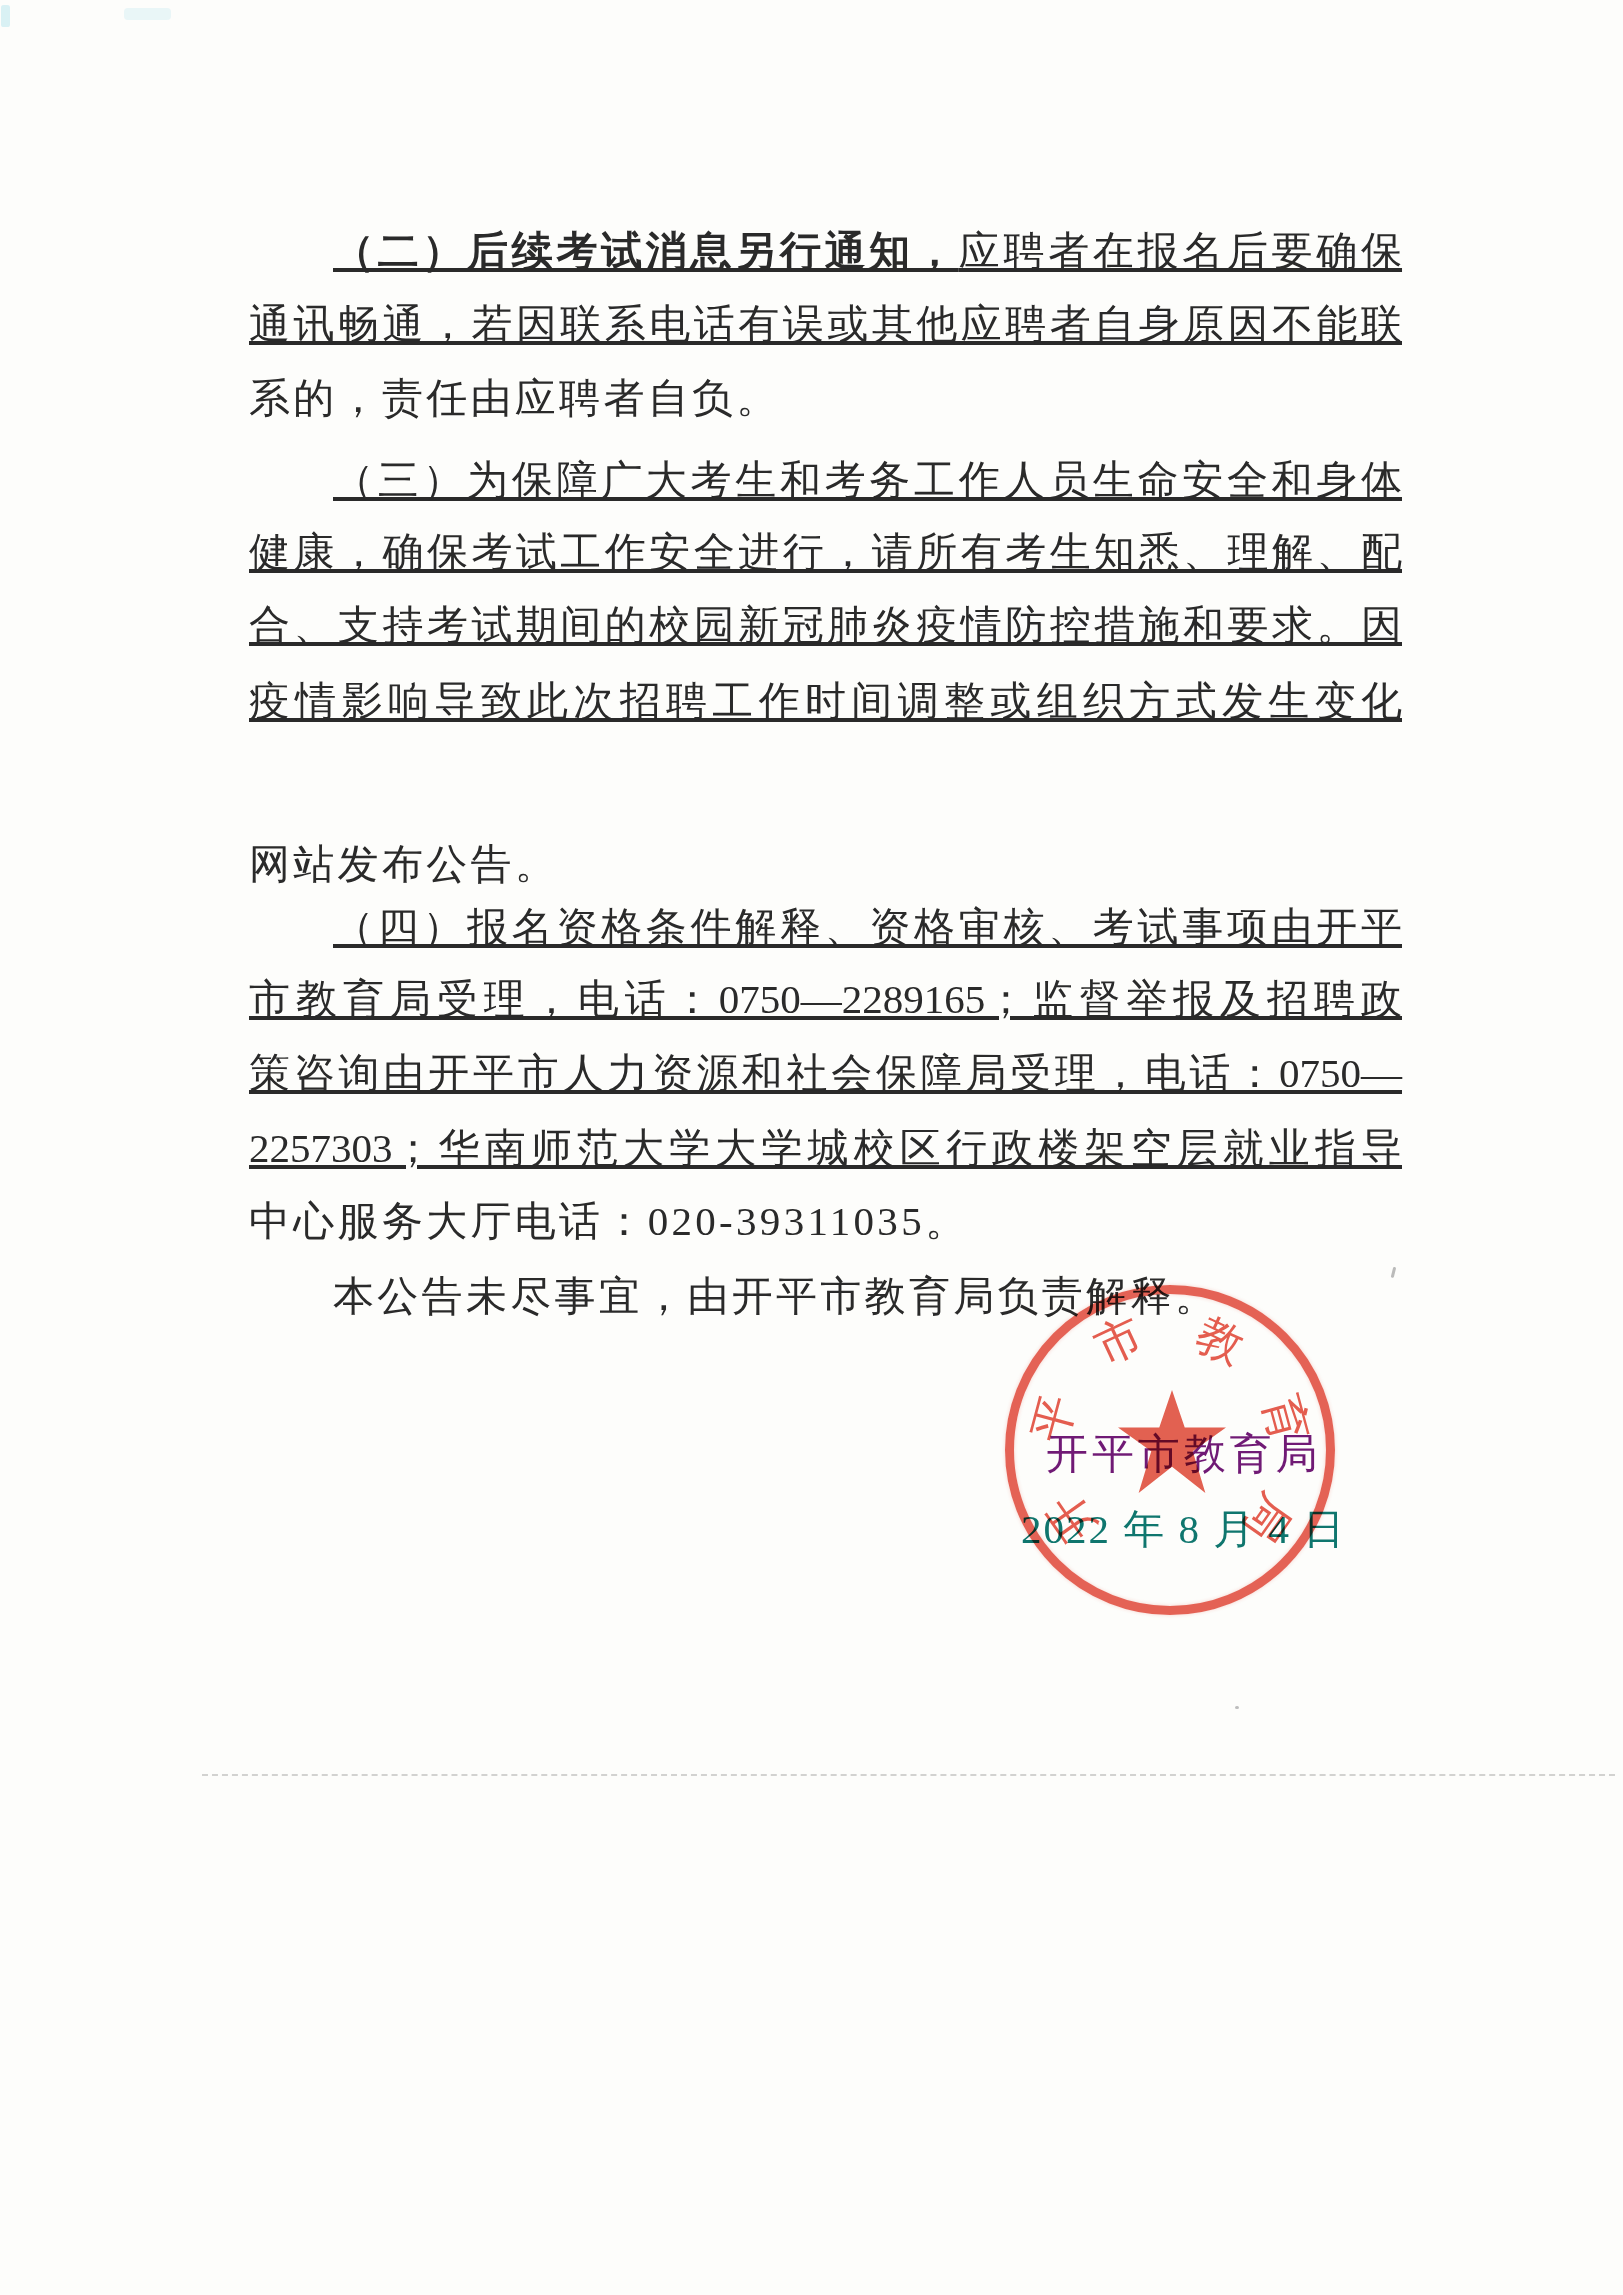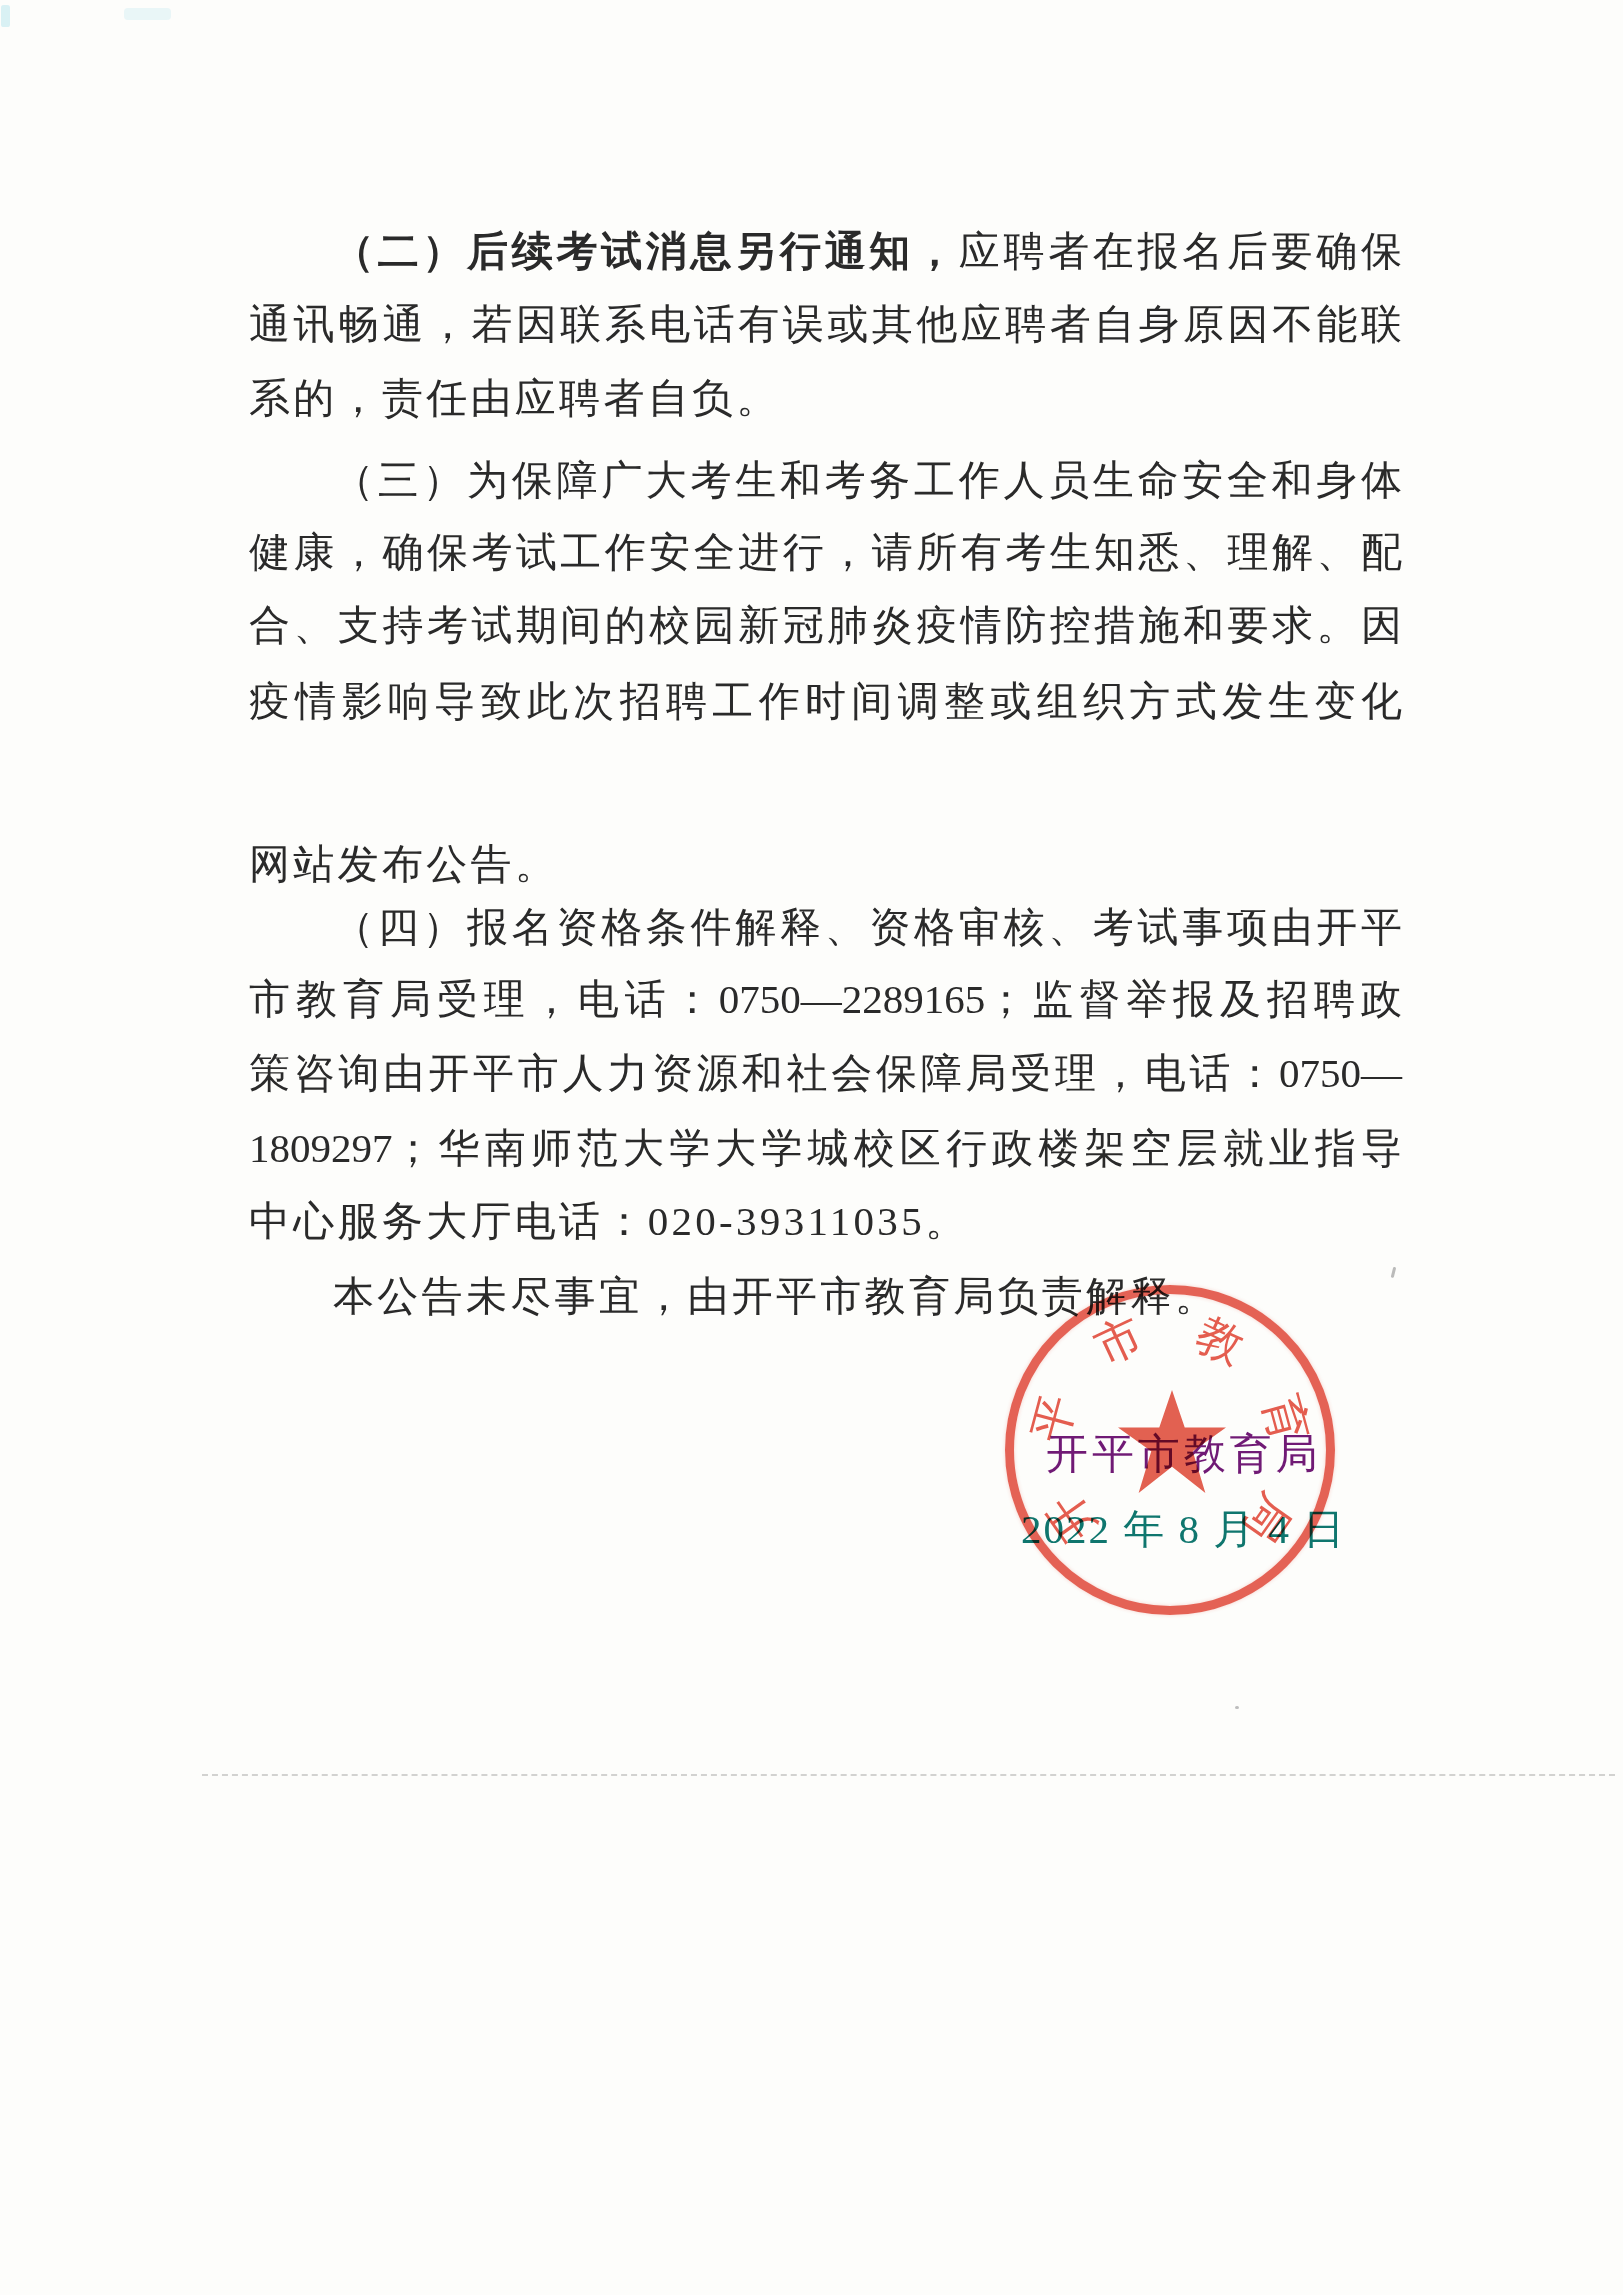--- a/index.html
+++ b/index.html
@@ -21,20 +21,21 @@
     line-height:1.12;
     white-space:nowrap;
     letter-spacing:3.3px;
     color:#2a2a2a;
   }
   .line.just{
     white-space:normal;
     letter-spacing:normal;
     text-align:justify;
     text-align-last:justify;
+    text-decoration:underline;
   }
   .line.indent{ text-indent:84px; }
   .bold{ font-weight:bold; }
   .t0{top:229px;} .t1{top:302px;} .t2{top:376px;}
   .t3{top:458px;} .t4{top:530px;} .t5{top:603px;}
   .t6{top:679px;} .t7{top:753px;} .t8{top:842px;}
   .t9{top:905px;} .t10{top:977px;} .t11{top:1051px;}
   .t12{top:1126px;} .t13{top:1199px;} .t14{top:1274px;}
   
   .sig-org{
@@ -107,21 +108,21 @@
   <div class="line just t1">通讯畅通，若因联系电话有误或其他应聘者自身原因不能联</div>
   <div class="line t2">系的，责任由应聘者自负。</div>
   <div class="line just indent t3">（三）为保障广大考生和考务工作人员生命安全和身体</div>
   <div class="line just t4">健康，确保考试工作安全进行，请所有考生知悉、理解、配</div>
   <div class="line just t5">合、支持考试期间的校园新冠肺炎疫情防控措施和要求。因</div>
   <div class="line just t6">疫情影响导致此次招聘工作时间调整或组织方式发生变化</div>
   <div class="line t8">网站发布公告。</div>
   <div class="line just indent t9">（四）报名资格条件解释、资格审核、考试事项由开平</div>
   <div class="line just t10">市教育局受理，电话：0750—2289165；监督举报及招聘政</div>
   <div class="line just t11">策咨询由开平市人力资源和社会保障局受理，电话：0750—</div>
-  <div class="line just t12">1809297；华南师范大学大学城校区行政楼架空层就业指导</div>
+  <div class="line just t12">2257303；华南师范大学大学城校区行政楼架空层就业指导</div>
   <div class="line t13">中心服务大厅电话：020-39311035。</div>
   <div class="line indent t14">本公告未尽事宜，由开平市教育局负责解释。</div>
 
   <div class="sig-org">开平市教育局</div>
   <div class="sig-date">2022 年 8 月 4 日</div>
 
   <div class="seal">
     <div class="seal-ring"></div>
     <div class="seal-star"></div>
     <span class="seal-char" style="--a:-125deg">开</span>

